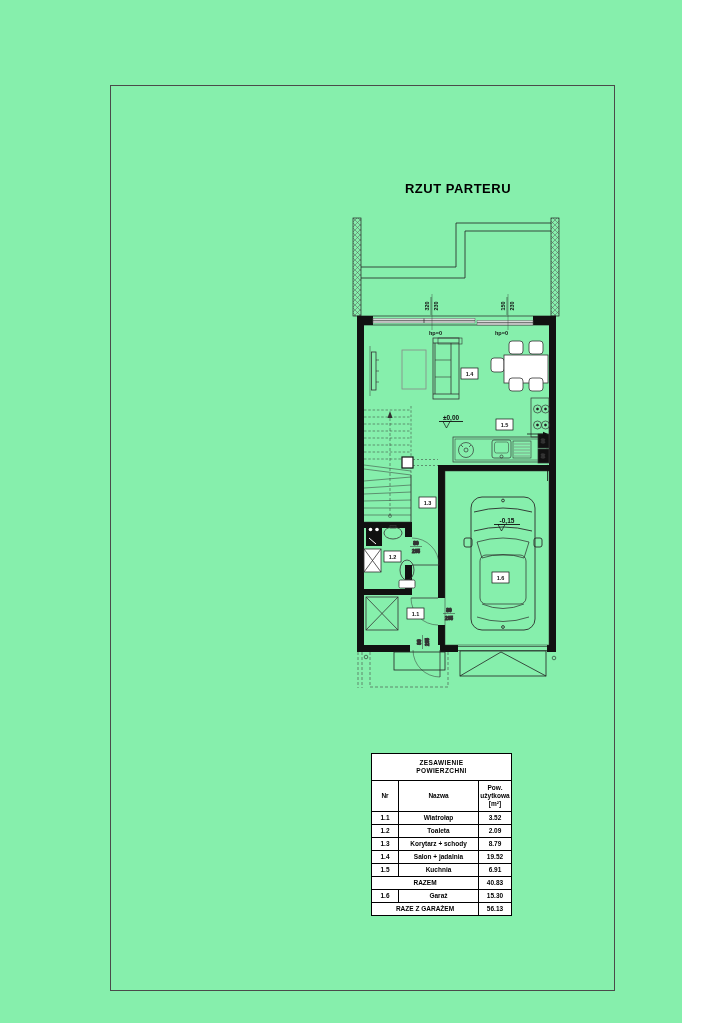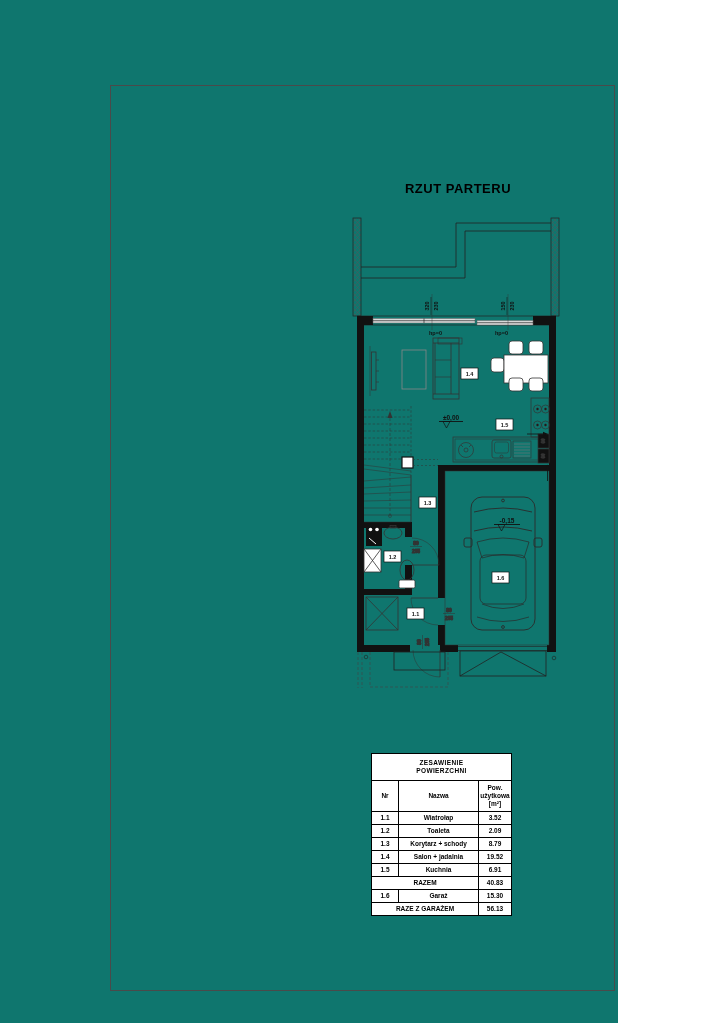--- a/index.html
+++ b/index.html
@@ -1,16 +1,16 @@
 <!DOCTYPE html>
 <html><head>
 <meta charset="utf-8">
 <style>
   html,body{margin:0;padding:0;background:#fff}
-  .canvas{position:relative;width:618px;height:1023px;background:#0f766e;
+  .canvas{position:relative;width:682px;height:1023px;background:#86efac;
           font-family:"Liberation Sans",sans-serif;overflow:hidden;color:#000}
   .frame{position:absolute;left:110px;top:85px;width:503px;height:904px;border:1px solid #4a4a4a}
   .plan-title{position:absolute;left:387px;top:181px;width:142px;text-align:center;
               font-size:13px;font-weight:bold;letter-spacing:.5px}
   svg.plan{position:absolute;left:340px;top:200px}
   svg text{font-family:"Liberation Sans",sans-serif;font-weight:bold;fill:#111}
   table.areas{position:absolute;left:371px;top:753px;border-collapse:collapse;table-layout:fixed;
               background:#fff}
   table.areas td{border:1px solid #000;font-weight:bold;font-size:6.5px;text-align:center;
                  padding:0;line-height:1.25;vertical-align:middle}

